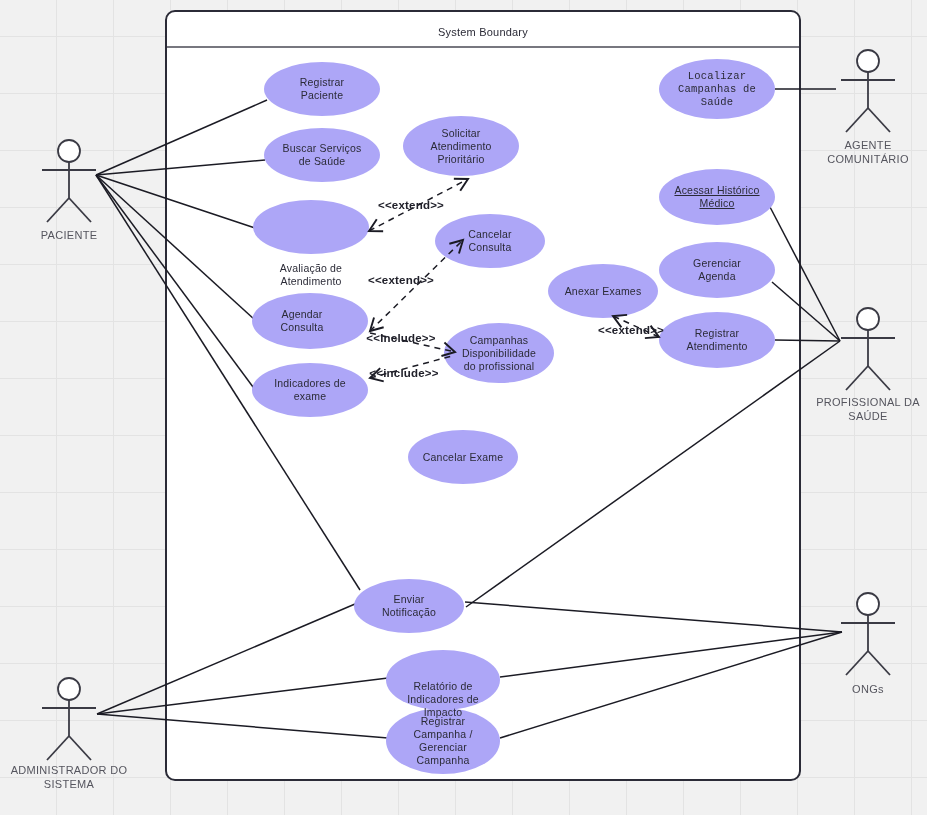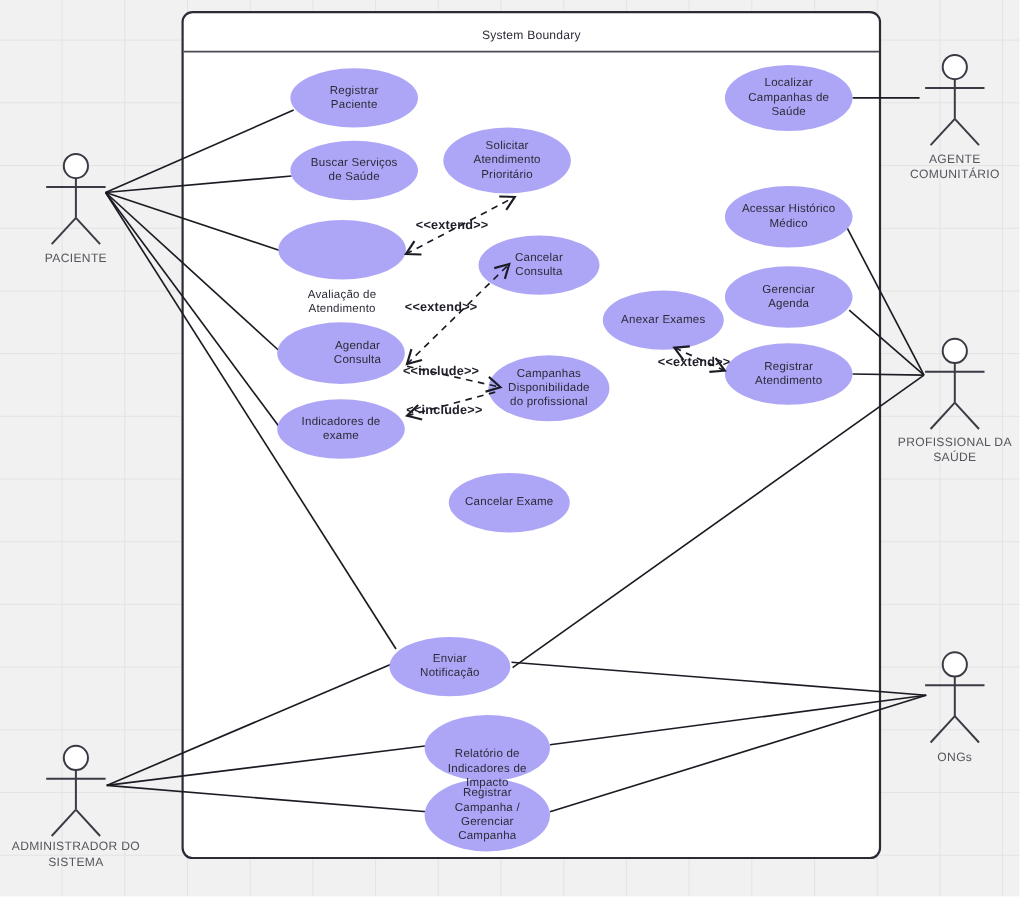--- a/index.html
+++ b/index.html
@@ -177,33 +177,33 @@
 Paciente</div>
       <div class="uc-label" style="left: 322px; top: 155px; color: rgb(43, 43, 55);">Buscar Serviços
 de Saúde</div>
       <div class="uc-label" style="left: 461px; top: 146px; color: rgb(43, 43, 55);">Solicitar
 Atendimento
 Prioritário</div>
       <div class="uc-label" style="left: 311px; top: 227px; color: rgb(43, 43, 55); margin-top: 48px;">Avaliação de
 Atendimento</div>
       <div class="uc-label" style="left: 490px; top: 241px; color: rgb(43, 43, 55);">Cancelar
 Consulta</div>
-      <div class="uc-label" style="left: 325px; top: 321px; color: rgb(43, 43, 55);">Agendar
+      <div class="uc-label" style="left: 302px; top: 321px; color: rgb(43, 43, 55);">Agendar
 Consulta</div>
       <div class="uc-label" style="left: 310px; top: 390px; color: rgb(43, 43, 55);">Indicadores de
 exame</div>
       <div class="uc-label" style="left: 499px; top: 353px; color: rgb(43, 43, 55);">Campanhas
 Disponibilidade
 do profissional</div>
       <div class="uc-label" style="left: 463px; top: 457px; color: rgb(43, 43, 55); text-align: center;">Cancelar Exame</div>
       <div class="uc-label" style="left: 603px; top: 291px; color: rgb(43, 43, 55);">Anexar Exames</div>
-      <div class="uc-label" style="left: 717px; top: 89px; color: rgb(43, 43, 55);">Localizar
+      <div class="uc-label" style="left: 717px; top: 89px; color: rgb(43, 43, 55); font-family: Liberation Mono, monospace;">Localizar
 Campanhas de
 Saúde</div>
-      <div class="uc-label" style="left: 717px; top: 197px; color: rgb(43, 43, 55);">Acessar Histórico
+      <div class="uc-label" style="left: 717px; top: 197px; color: rgb(43, 43, 55); text-decoration: underline;">Acessar Histórico
 Médico</div>
       <div class="uc-label" style="left: 717px; top: 270px; color: rgb(43, 43, 55);">Gerenciar
 Agenda</div>
       <div class="uc-label" style="left: 717px; top: 340px; color: rgb(43, 43, 55);">Registrar
 Atendimento</div>
       <div class="uc-label" style="left: 409px; top: 606px; color: rgb(43, 43, 55);">Enviar
 Notificação</div>
       <div class="uc-label" style="left: 443px; top: 680px; color: rgb(43, 43, 55); margin-top: 19px;">Relatório de
 Indicadores de
 Impacto</div>

